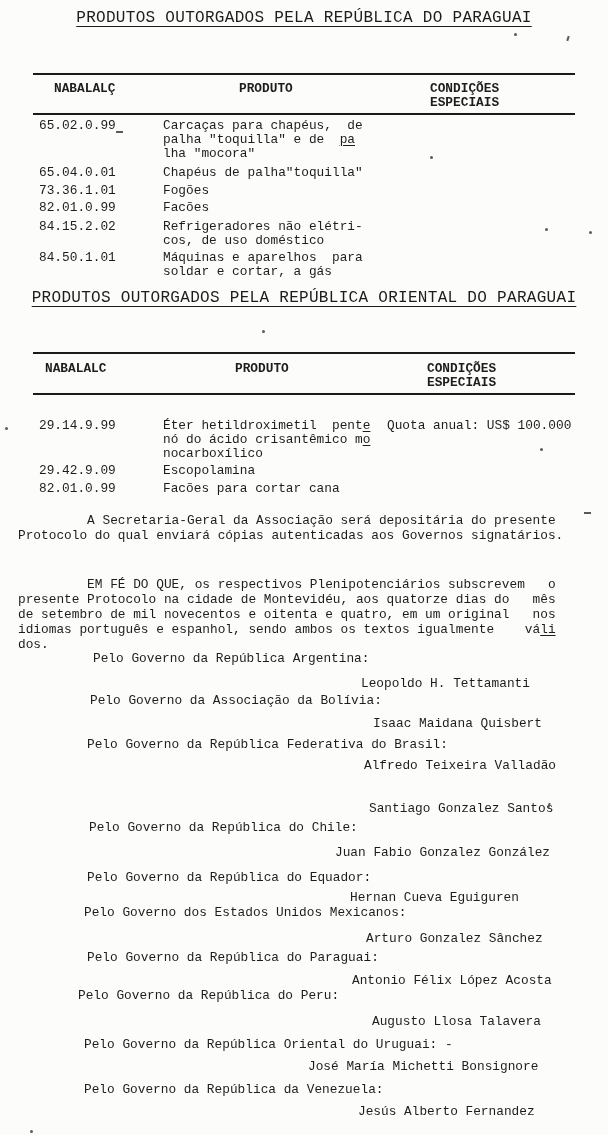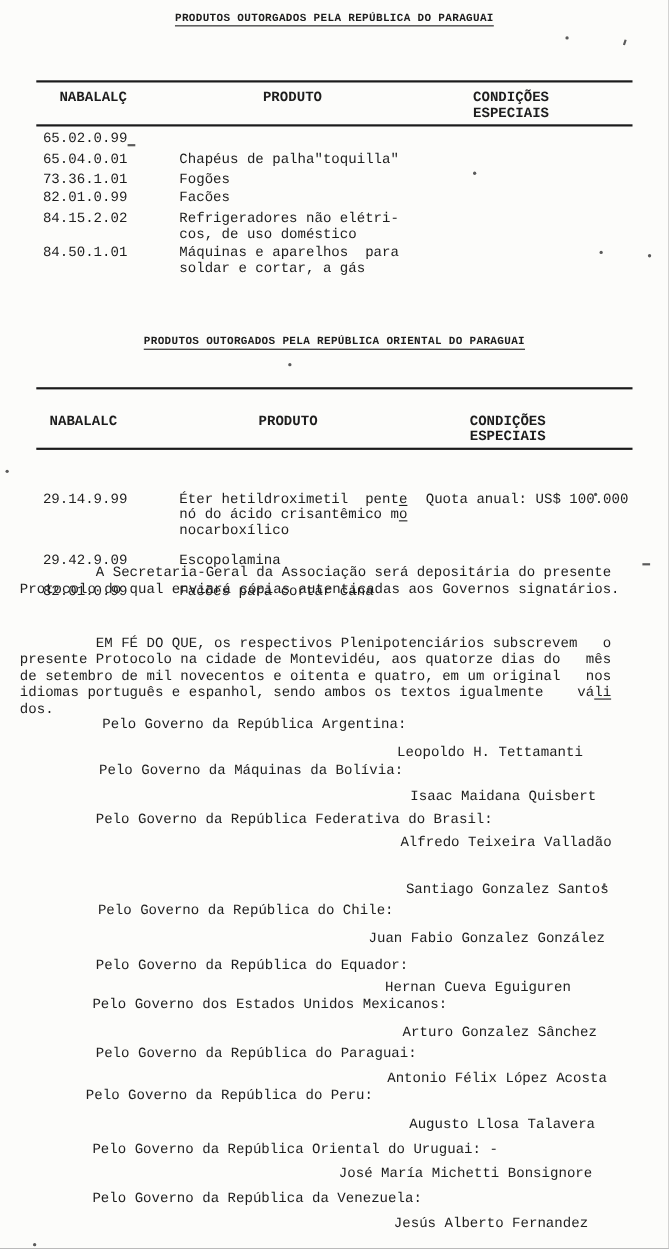--- a/index.html
+++ b/index.html
@@ -7,33 +7,33 @@
     position:relative;width:608px;height:1135px;margin:0 auto;
     background:#fcfcfa;color:#1d1d1d;overflow:hidden;
     font-family:"Liberation Mono","DejaVu Sans Mono",monospace;
     font-size:12.8px;line-height:14px;
   }
   .pre{white-space:pre;}
   u{text-decoration:underline;text-underline-offset:2px;}
 
   .title{
     position:absolute;left:0;width:100%;text-align:center;
-    font-weight:700;font-size:10px;letter-spacing:.3px;
+    font-weight:400;font-size:16px;letter-spacing:.3px;
     text-decoration:underline;text-underline-offset:4px;
   }
   #title-paraguai{top:11px;}
-  #title-oriental{top:291px;margin-top:14px;}
+  #title-oriental{top:291px;}
 
   .doc-table{position:absolute;left:33px;width:542px;}
   #table-paraguai{top:73px;}
   #table-oriental-t{top:352px;}
   .rule{border-top:2.5px solid #1b1b1b;height:0;}
   .thead,.tr{display:grid;}
   .t1 .thead,.t1 .tr{grid-template-columns:130px 245px 167px;}
-  .t2 .thead,.t2 .tr{grid-template-columns:130px 218px 194px;margin-top:14px;}
+  .t2 .thead,.t2 .tr{grid-template-columns:130px 218px 194px;}
   .t1 .thead{padding:7px 0 3px;}
   .t2 .thead{padding:8px 0 3px;}
   .t1 .tbody{padding-top:4px;}
   .t2 .tbody{padding-top:24px;}
   .th{font-weight:600;}
   .td.code,.th.code{padding-left:6px;}
   .t1 .th.code{padding-left:21px;}
   .t2 .th.code{padding-left:12px;}
   .t1 .th.prod{padding-left:76px;}
   .t2 .th.prod{padding-left:72px;}
@@ -71,20 +71,23 @@
     <div class="thead">
       <div class="th code">NABALALÇ</div>
       <div class="th prod">PRODUTO</div>
       <div class="th cond pre">CONDIÇÕES
 ESPECIAIS</div>
     </div>
     <div class="rule"></div>
     <div class="tbody">
       <div class="tr">
         <div class="td code">65.02.0.99</div>
+        <div class="td prod pre">Carcaças para chapéus,  de
+palha "toquilla" e de  <u>pa</u>
+lha "mocora"</div>
         <div class="td cond pre"></div>
       </div>
       <div class="tr">
         <div class="td code">65.04.0.01</div>
         <div class="td prod pre">Chapéus de palha"toquilla"</div>
         <div class="td cond pre"></div>
       </div>
       <div class="tr">
         <div class="td code">73.36.1.01</div>
         <div class="td prod pre">Fogões</div>
@@ -146,21 +149,21 @@
 Protocolo do qual enviará cópias autenticadas aos Governos signatários.</div>
   <div class="para" id="para-emfe">         EM FÉ DO QUE, os respectivos Plenipotenciários subscrevem   o
 presente Protocolo na cidade de Montevidéu, aos quatorze dias do   mês
 de setembro de mil novecentos e oitenta e quatro, em um original   nos
 idiomas português e espanhol, sendo ambos os textos igualmente    vá<u>li</u>
 dos.</div>
 
   <div class="sig-label" style="top:652px;left:93px;">Pelo Governo da República Argentina:</div>
   <div class="sig-name" style="top:677px;left:361px;">Leopoldo H. Tettamanti</div>
 
-  <div class="sig-label" style="top:694px;left:90px;">Pelo Governo da Máquinas da Bolívia:</div>
+  <div class="sig-label" style="top:694px;left:90px;">Pelo Governo da Associação da Bolívia:</div>
   <div class="sig-name" style="top:717px;left:373px;">Isaac Maidana Quisbert</div>
 
   <div class="sig-label" style="top:738px;left:87px;">Pelo Governo da República Federativa do Brasil:</div>
   <div class="sig-name" style="top:759px;left:364px;">Alfredo Teixeira Valladão</div>
 
   <div class="sig-name" style="top:802px;left:369px;">Santiago Gonzalez Santos</div>
 
   <div class="sig-label" style="top:821px;left:89px;">Pelo Governo da República do Chile:</div>
   <div class="sig-name" style="top:846px;left:335px;">Juan Fabio Gonzalez González</div>
 

